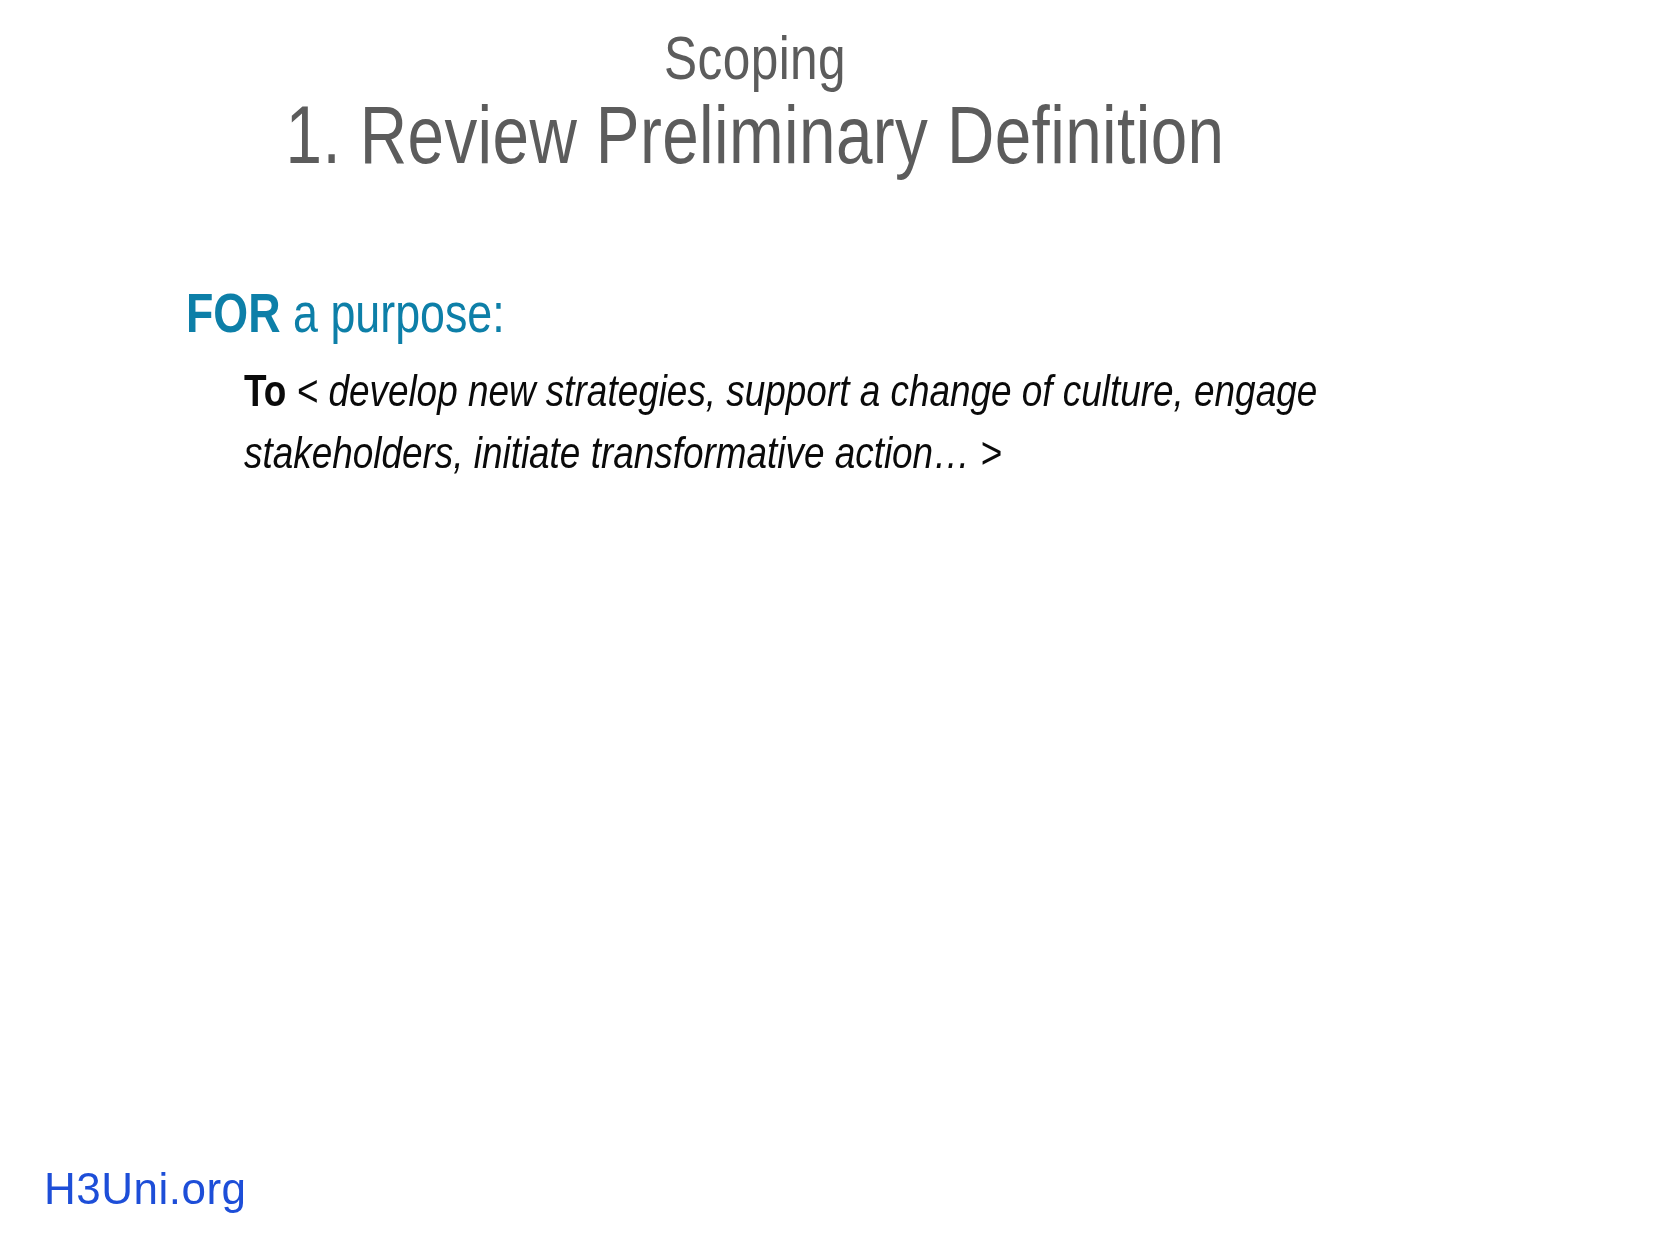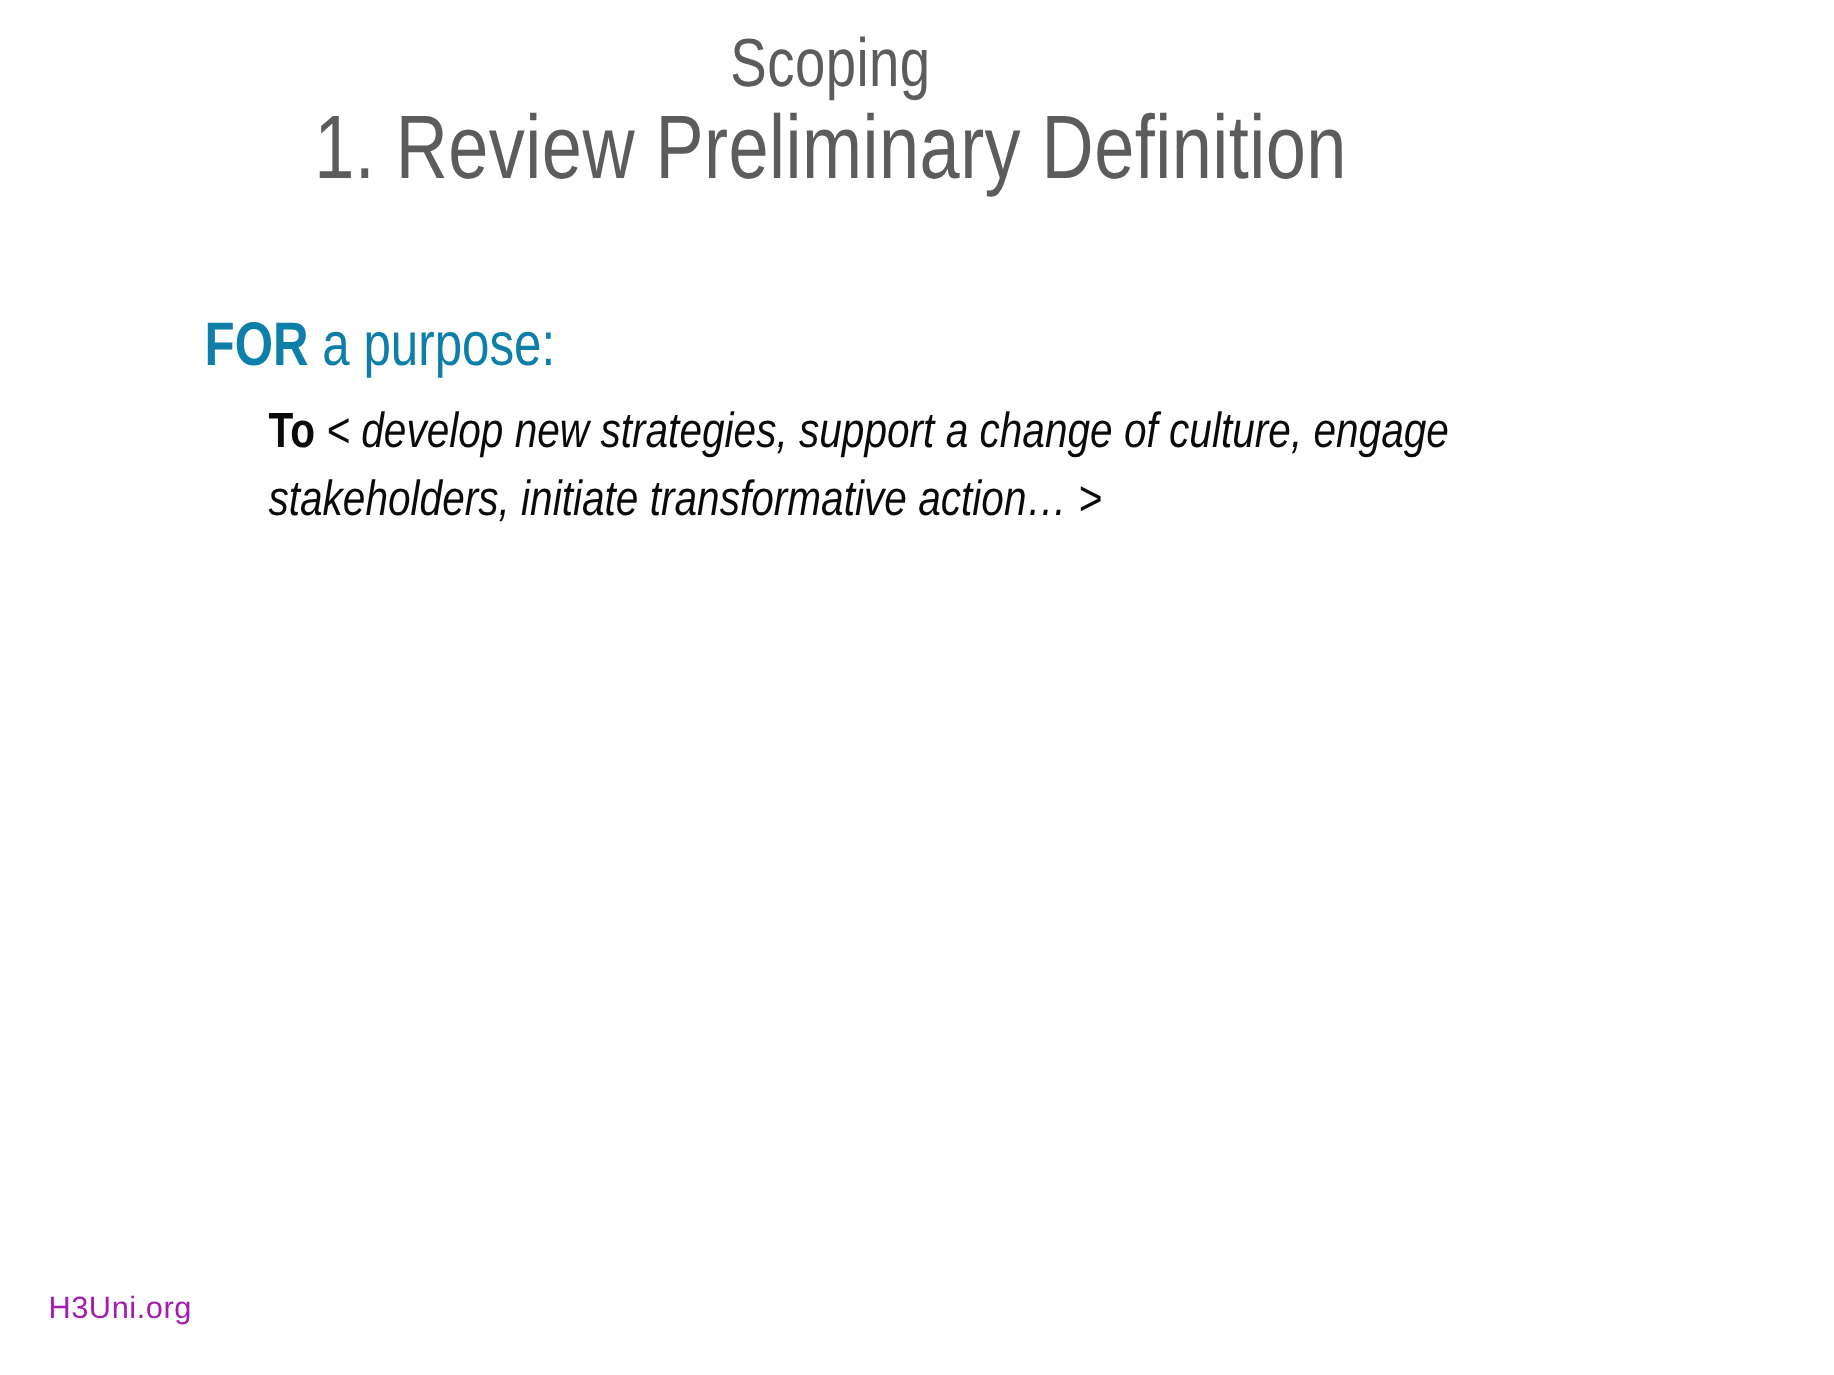--- a/index.html
+++ b/index.html
@@ -101,22 +101,22 @@
   .section-body .i {
     font-weight: 400;
     font-style: italic;
   }
 
   
   .footer {
     position: absolute;
     left: 44px;
     bottom: 38px;
-    color: #a21caf;
-    font-size: 28px;
+    color: #1d4ed8;
+    font-size: 44px;
     line-height: 46px;
     font-weight: 300;
     letter-spacing: 0.5px;
   }
 </style>
 </head>
 <body>
 
 <div class="slide">
 

